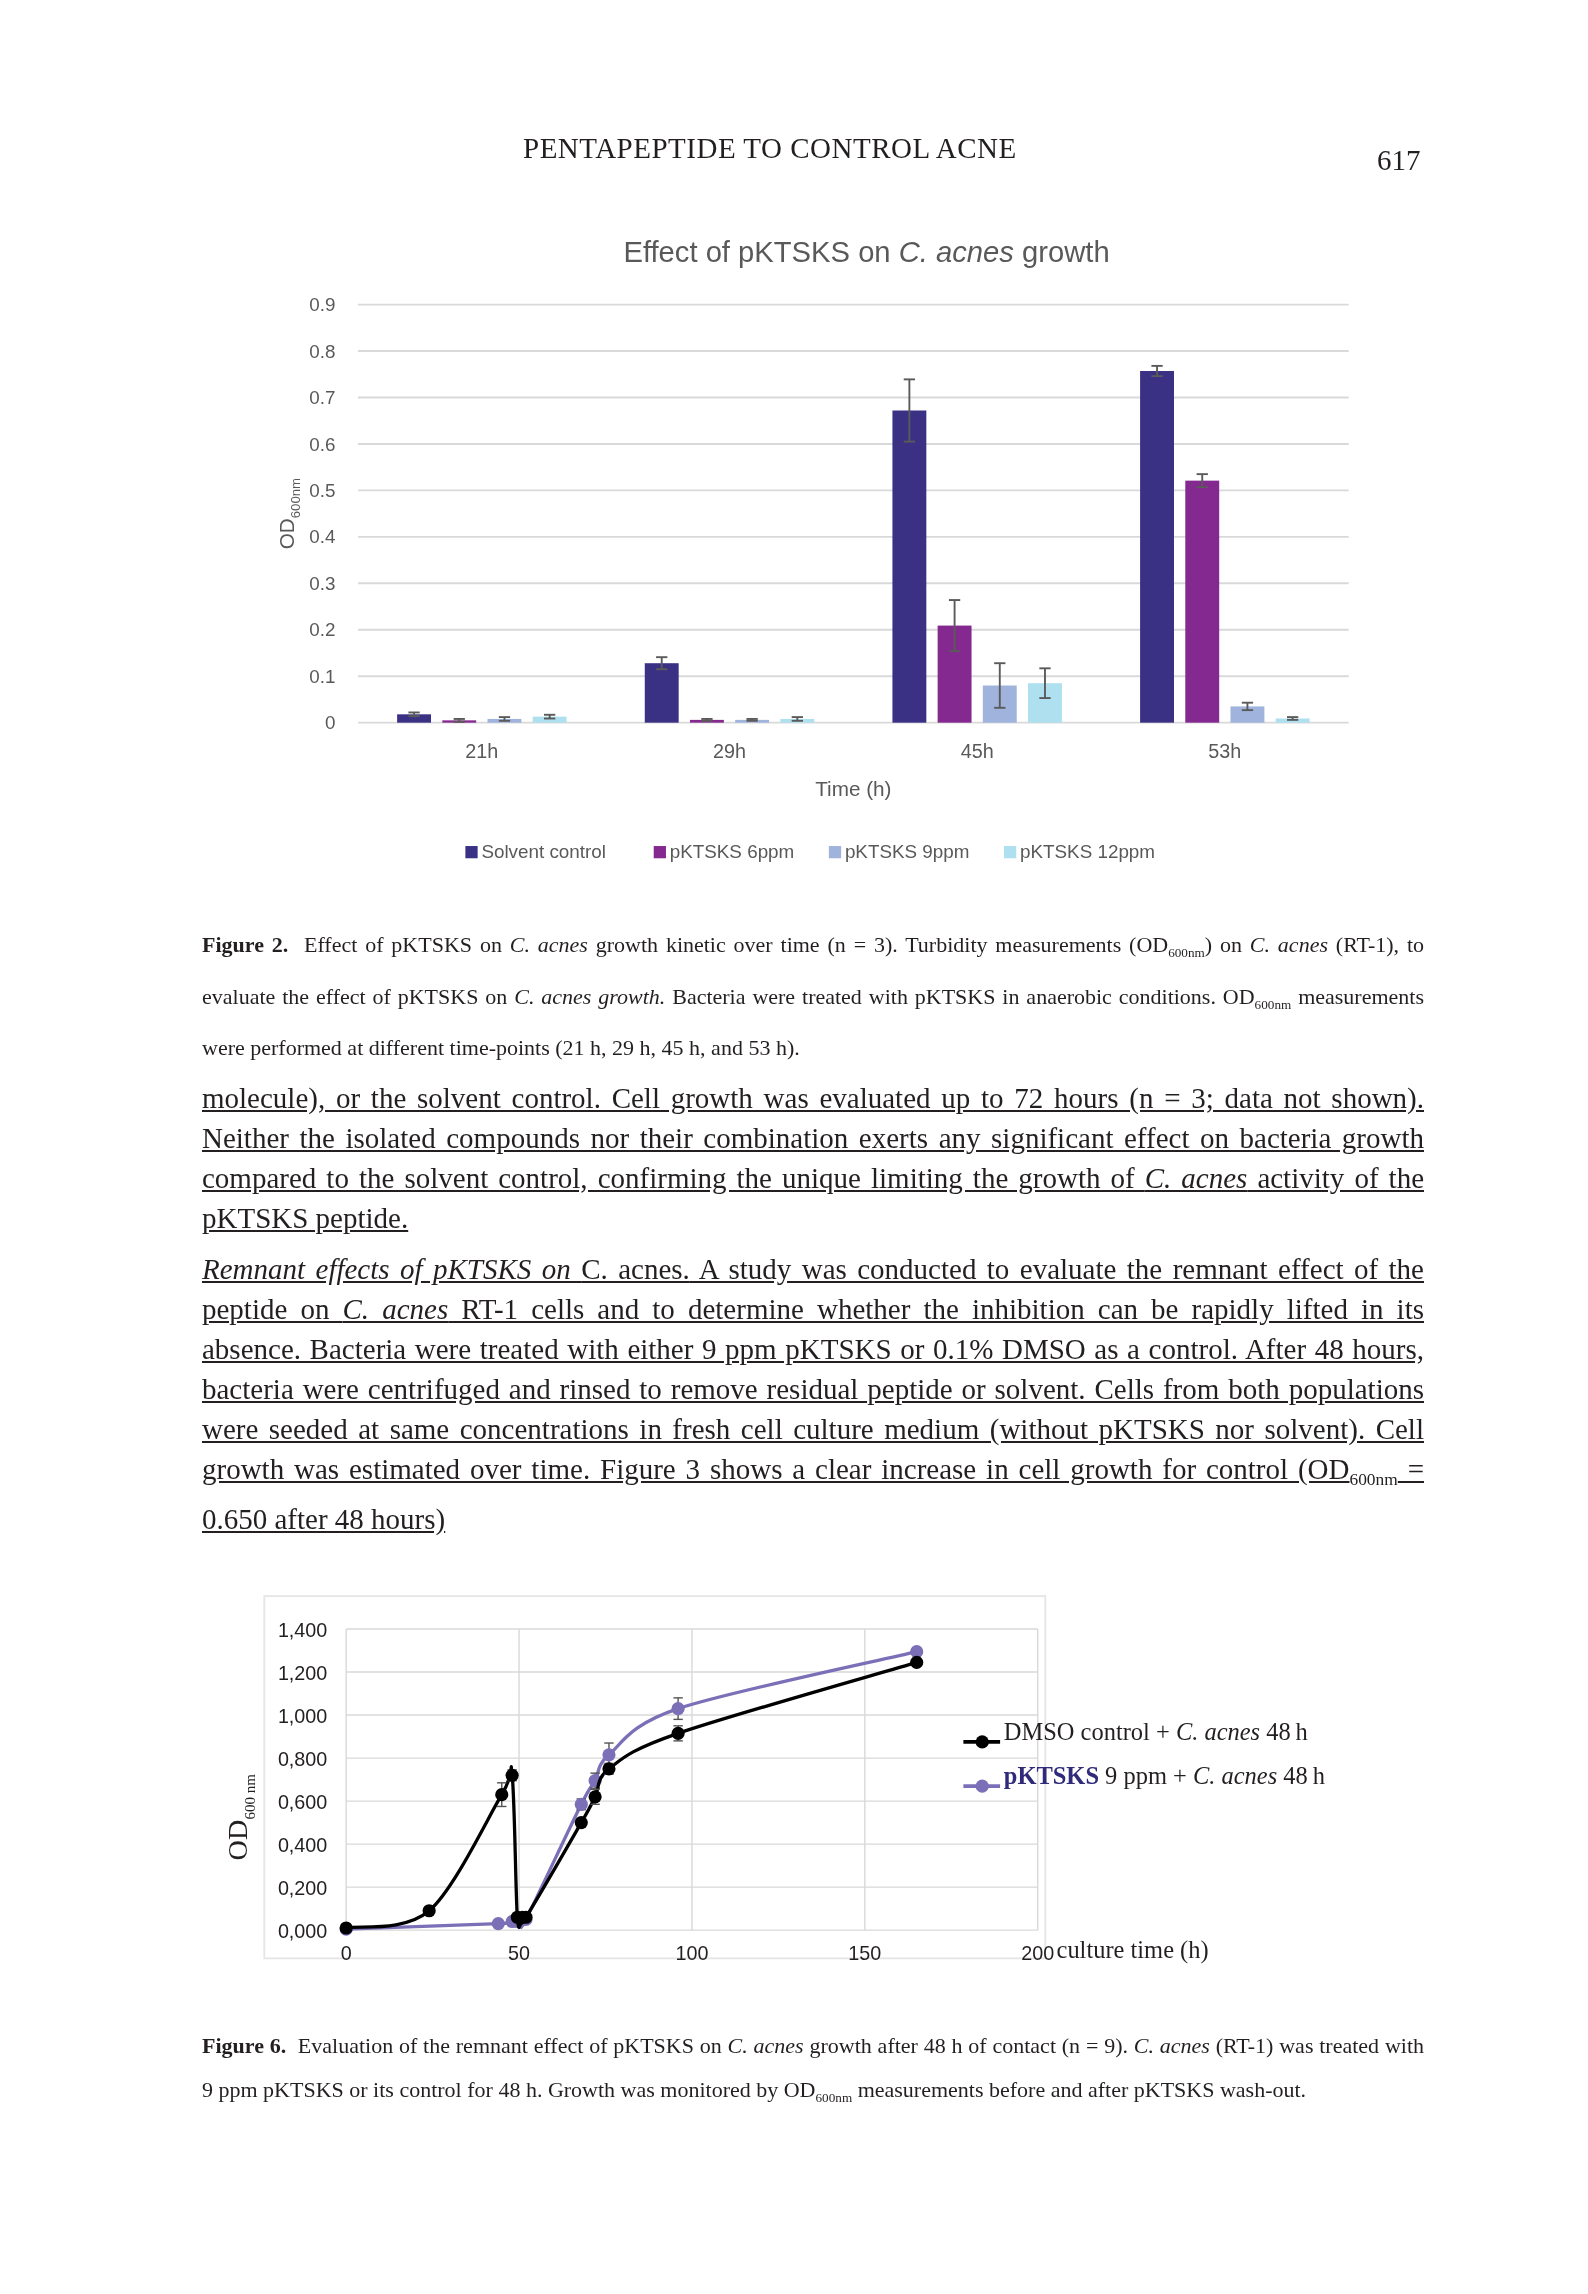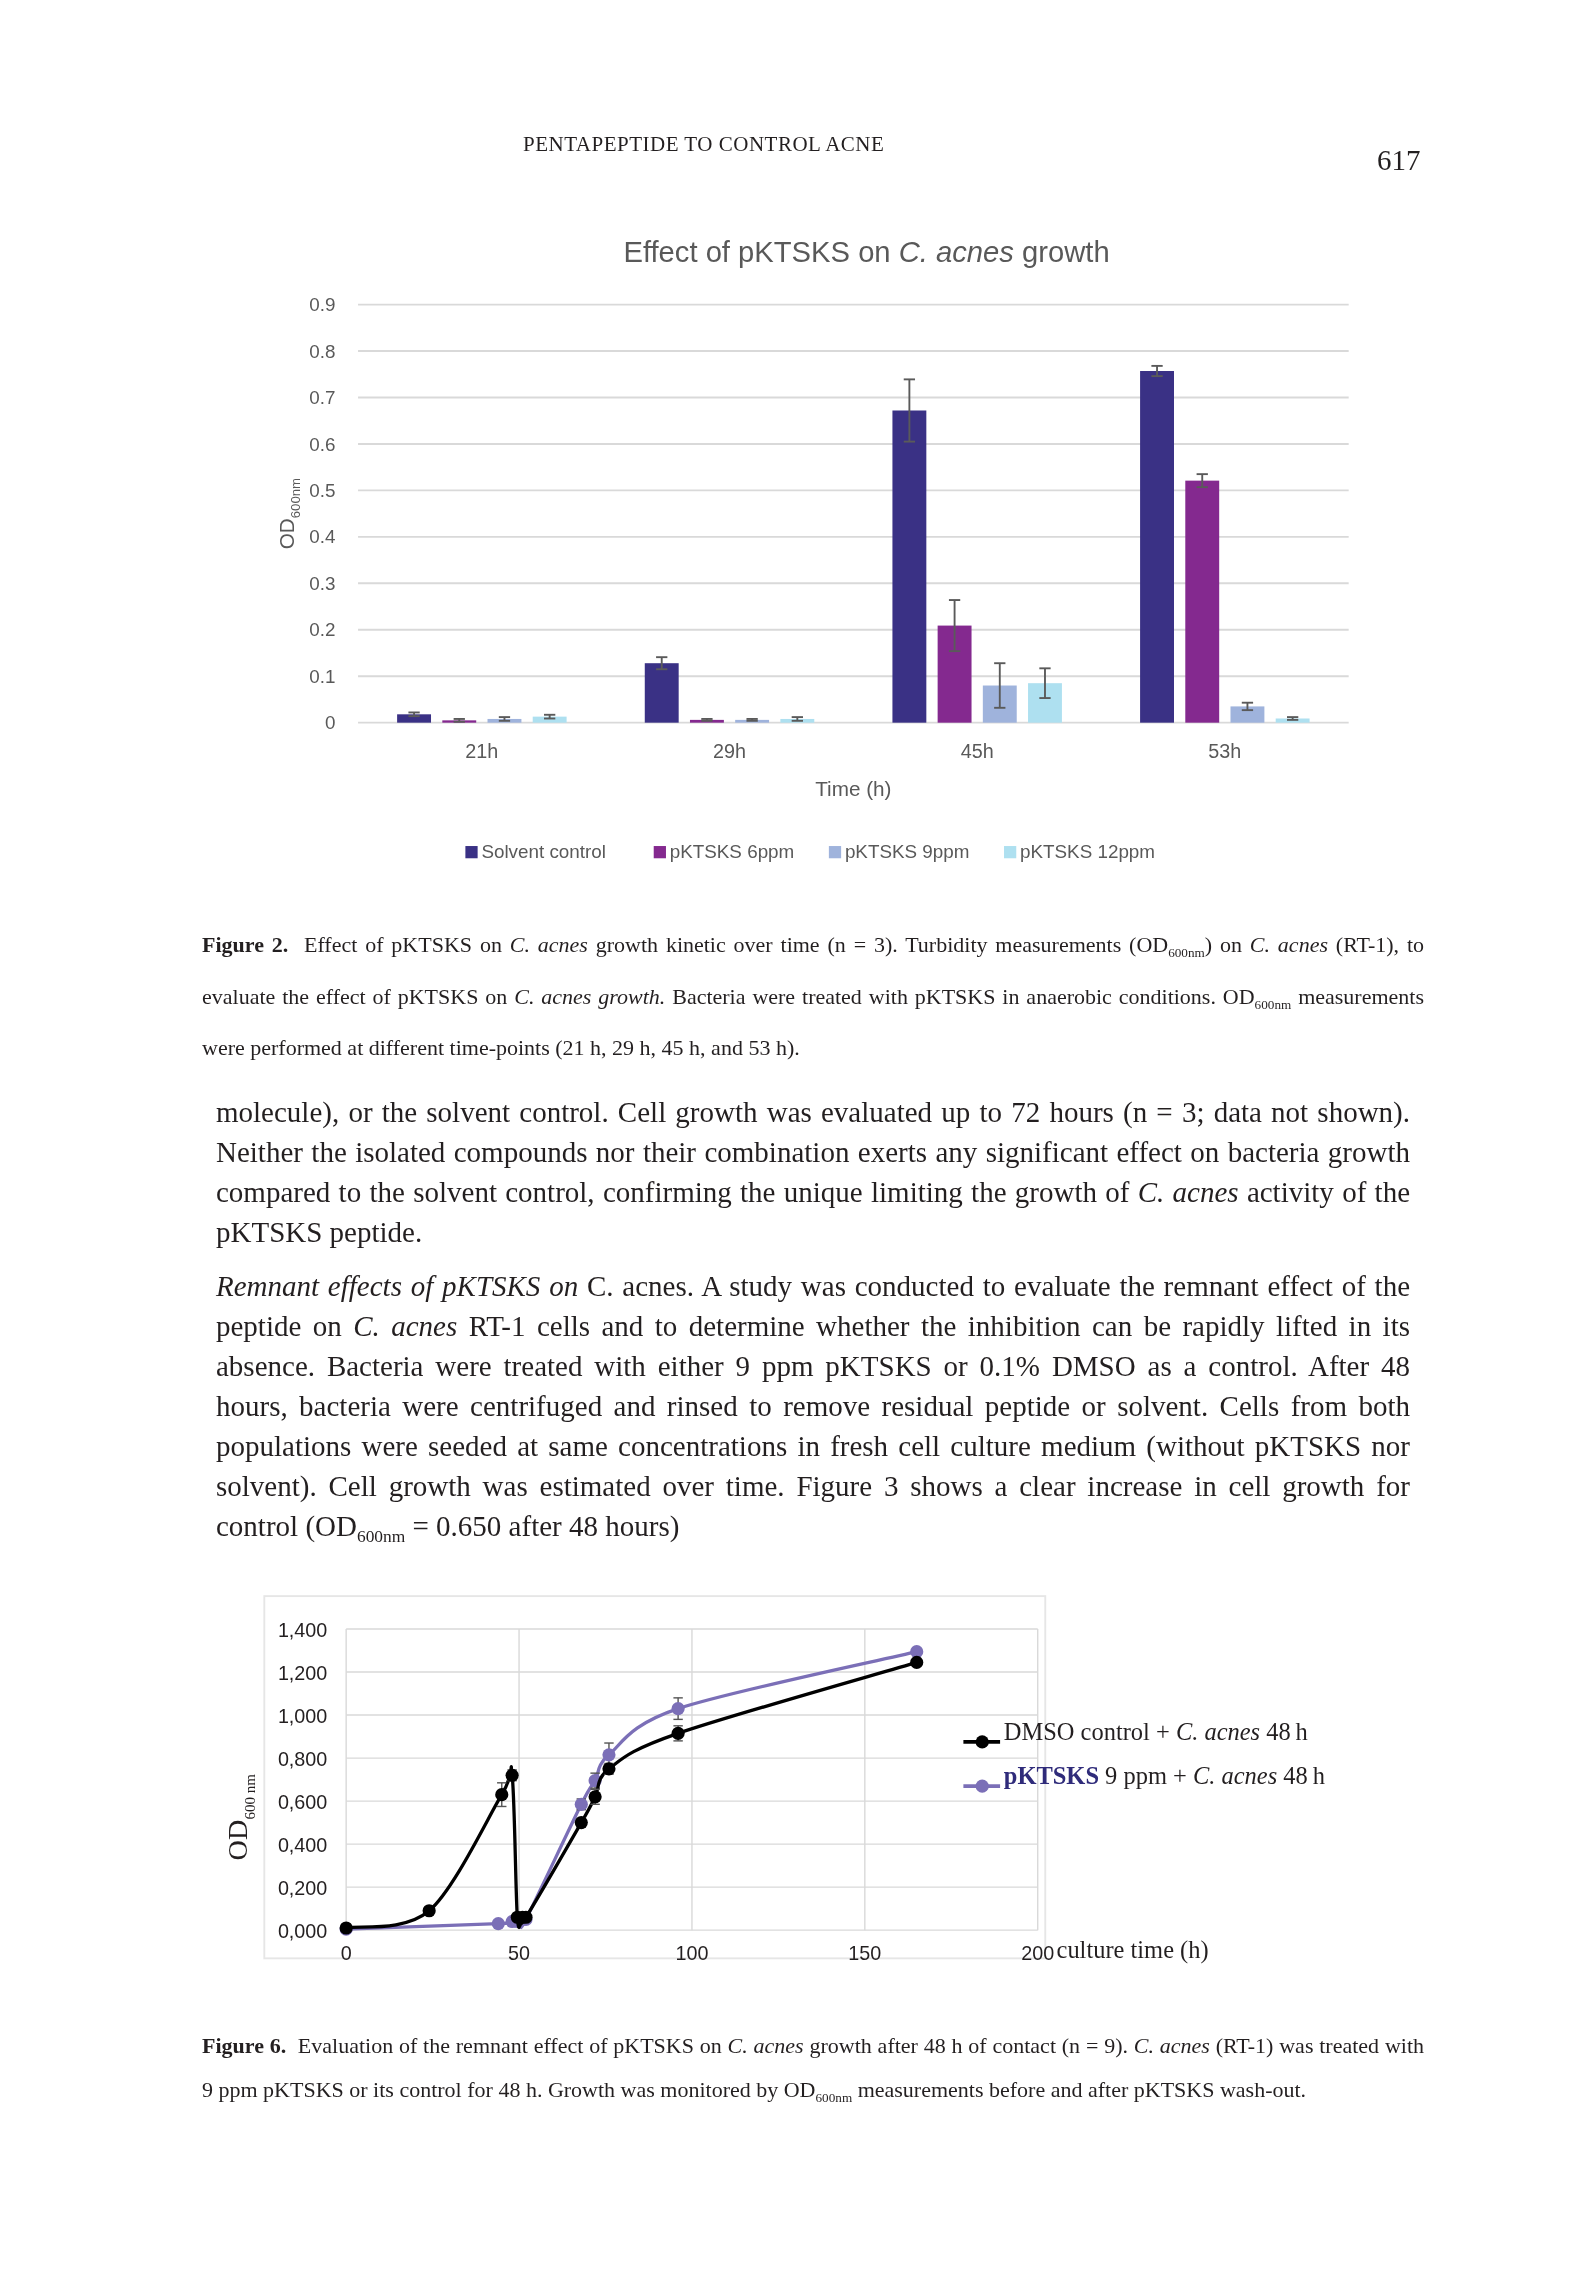--- a/index.html
+++ b/index.html
@@ -1,24 +1,24 @@
 <!DOCTYPE html>
 <html style="font-size:15px"><head>
 <meta charset="utf-8">
 <style>
   html, body { margin:0; padding:0; background:#fff; }
   body { width:1589px; height:2295px; position:relative; overflow:hidden; font-family:"Liberation Serif", serif; color:#231f20; }
   .abs { position:absolute; }
-  .running-head { left:523px; top:132px; font-size:21px; letter-spacing:0.5px; }
+  .running-head { left:523px; top:132px; font-size:29px; letter-spacing:0.5px; }
   .page-num { left:1377px; top:132px; font-size:29px;margin-top:12px; }
   svg text { font-family:"Liberation Sans", sans-serif; }
   .caption { left:202px; width:1222px; font-size:22px; line-height:44px; text-align:justify; }
   .caption b { font-weight:bold; }
   .body-text { left:202px; width:1222px; font-size:29px; line-height:40px; text-align:justify; }
-  .body-text p { margin:14px; }
+  .body-text p { margin:0;text-decoration:underline; }
   .sub { font-size:0.6em; vertical-align:-0.35em; }
   i { font-style:italic; }
 </style>
 </head>
 <body>
 
 <div class="abs running-head">PENTAPEPTIDE TO CONTROL ACNE</div>
 <div class="abs page-num">617</div>
 
 <svg class="abs" style="left:0;top:217px;" width="1589" height="678" viewBox="0 230 1687 720">

